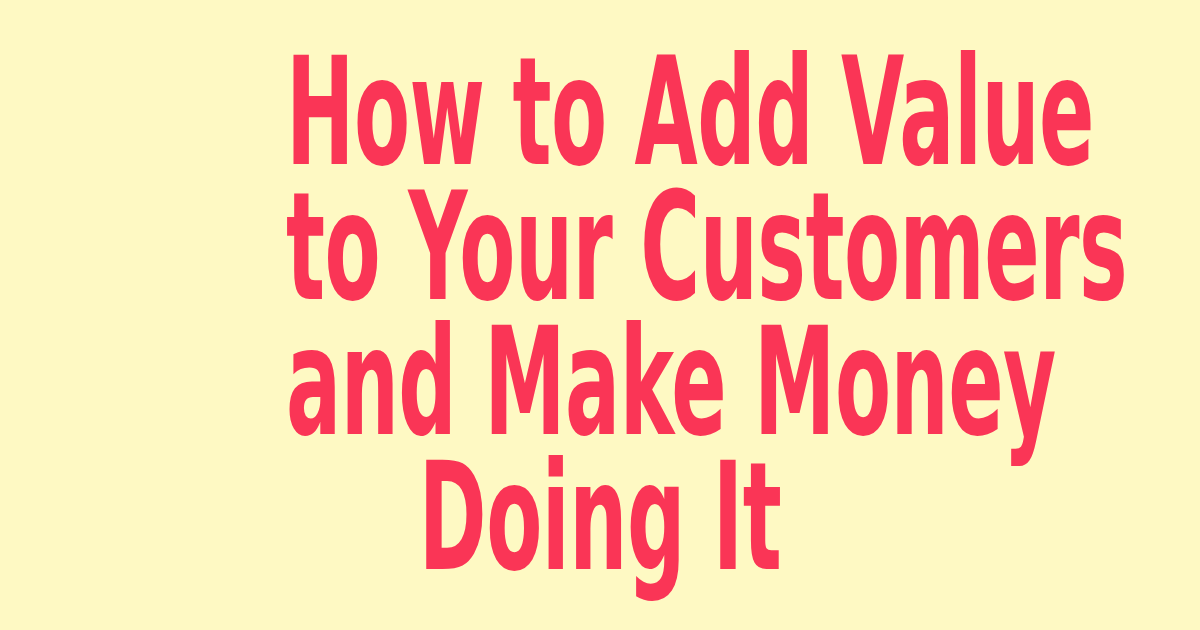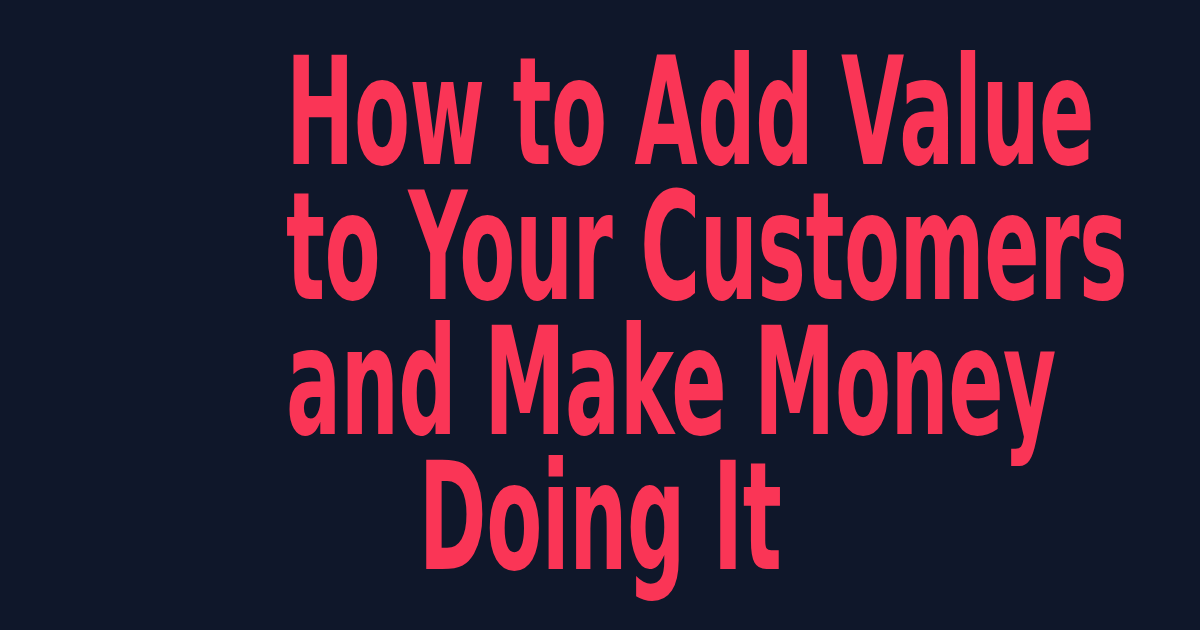--- a/index.html
+++ b/index.html
@@ -47,21 +47,21 @@
   }
 
   #headline .line {
     display: block;
     white-space: nowrap;
   }
 </style>
 </head>
 <body>
 
-<div id="title-card" style="background-color: #0f172a; width: 1200px; height: 630px;">
+<div id="title-card" style="background-color: #fef9c3; width: 1200px; height: 630px;">
 
   <h1 id="headline" style="color: rgb(250, 53, 86); text-align: center;">
     <span class="line">How to Add Value</span>
     <span class="line">to Your Customers</span>
     <span class="line">and Make Money</span>
     <span class="line">Doing It</span>
   </h1>
 
 </div>
 

